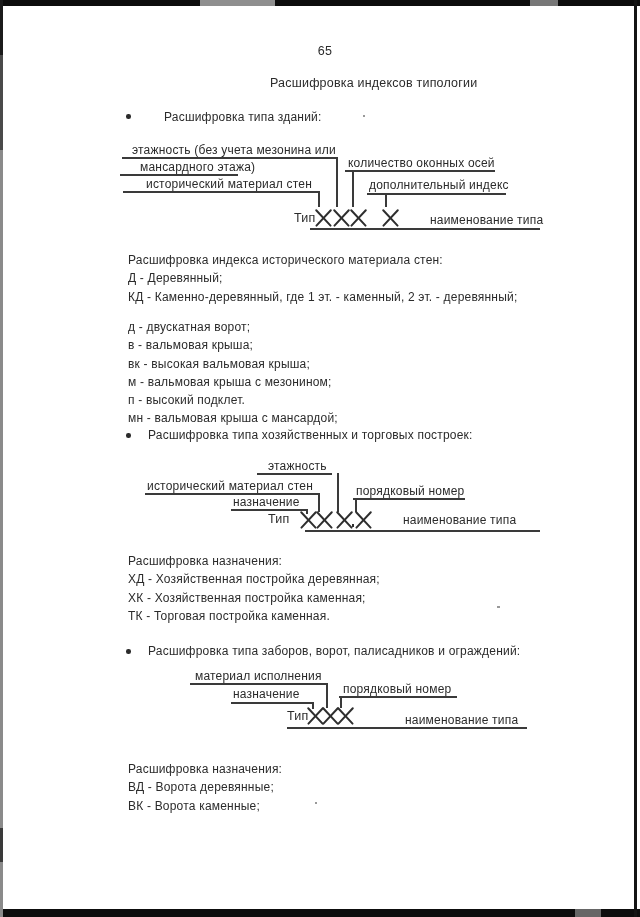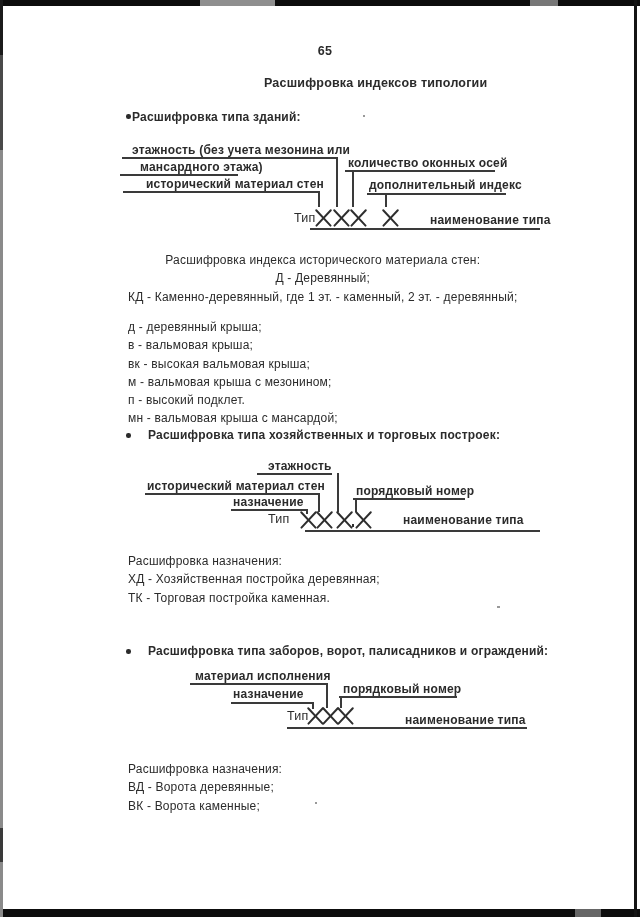--- a/index.html
+++ b/index.html
@@ -2,21 +2,21 @@
 <html><head>
 <meta charset="utf-8">
 <style>
   html,body { margin:0; padding:0; background:#e8e8e8; }
   .page {
     position:relative; width:640px; height:917px; margin:0 auto;
     background:#ffffff; overflow:hidden;
     font-family:"Liberation Sans","DejaVu Sans",sans-serif;
     color:#2b2b2b; letter-spacing:0.2px;
   }
-  .t { position:absolute; font-size:12px; white-space:nowrap; line-height:14px;font-weight:bold; }
+  .t { position:absolute; font-size:12px; white-space:nowrap; line-height:14px; }
   .t-title { font-size:12.5px; }
   .block { position:absolute; font-size:12px; line-height:18.3px; white-space:nowrap; }
   .hr { position:absolute; height:1.5px; background:#3a3a3a; }
   .vr { position:absolute; width:1.5px; background:#3a3a3a; }
   .bullet-dot { position:absolute; width:4.5px; height:4.5px; border-radius:50%; background:#2b2b2b; }
   .xmark { position:absolute; width:16px; height:17px; }
   .xmark::before, .xmark::after {
     content:""; position:absolute; left:-3.5px; top:50%; width:23px; height:1.7px;
     background:#2e2e2e; border-radius:1px;
   }
@@ -50,24 +50,24 @@
   <div class="edge-right"></div>
   <div class="edge-left"></div>
   <div class="edge-left-dark"></div>
   <div class="edge-left-mid"></div>
   <div class="edge-left-blob"></div>
   <div class="speck" style="left:363px;top:115px;width:2px;height:2px;"></div>
   <div class="speck" style="left:497px;top:606px;width:3px;height:1.5px;"></div>
   <div class="speck" style="left:315px;top:802px;width:2px;height:1.5px;"></div>
 
   <div class="t t-title" style="left:312px;top:44px;width:26px;text-align:center;">65</div>
-  <div class="t t-title" style="left:264px;top:76px;">Расшифровка индексов типологии</div>
+  <div class="t t-title" style="left:270px;top:76px;">Расшифровка индексов типологии</div>
 
   <div class="bullet-dot" style="left:126px;top:114px;"></div>
-  <div class="t" style="left:132px;top:110px;text-align:center;">Расшифровка типа зданий:</div>
+  <div class="t" style="left:164px;top:110px;text-align:center;">Расшифровка типа зданий:</div>
 
   <div>
     <div class="t" style="left:132px;top:143px;">этажность (без учета мезонина или</div>
     <div class="hr" style="left:122px;top:157px;width:215px;"></div>
     <div class="t" style="left:140px;top:160px;">мансардного этажа)</div>
     <div class="hr" style="left:120px;top:174px;width:118px;"></div>
 
     <div class="t" style="left:348px;top:156px;">количество оконных осей</div>
     <div class="hr" style="left:345px;top:170px;width:150px;"></div>
 
@@ -84,28 +84,28 @@
 
     <div class="typ" style="left:294px;top:211px;">Тип</div>
     <div class="xmark" style="left:315px;top:208px;"></div>
     <div class="xmark" style="left:333px;top:208px;"></div>
     <div class="xmark" style="left:350px;top:208px;"></div>
     <div class="xmark" style="left:382px;top:208px;"></div>
     <div class="t" style="left:430px;top:213px;">наименование типа</div>
     <div class="hr" style="left:310px;top:228px;width:230px;"></div>
   </div>
 
-  <div class="block" style="left:128px;top:251px;text-align:center;">
+  <div class="block" style="left:128px;top:251px;">
     <div>Расшифровка индекса исторического материала стен:</div>
     <div>Д - Деревянный;</div>
     <div>КД - Каменно-деревянный, где 1 эт. - каменный, 2 эт. - деревянный;</div>
   </div>
 
   <div class="block" style="left:128px;top:318px;">
-    <div>д - деревянный крыша;</div>
+    <div>д - двускатная ворот;</div>
     <div>в - вальмовая крыша;</div>
     <div>вк - высокая вальмовая крыша;</div>
     <div>м - вальмовая крыша с мезонином;</div>
     <div>п - высокий подклет.</div>
     <div>мн - вальмовая крыша с мансардой;</div>
   </div>
 
   <div class="bullet-dot" style="left:126px;top:433px;"></div>
   <div class="t" style="left:148px;top:428px;">Расшифровка типа хозяйственных и торговых построек:</div>
 
@@ -133,20 +133,21 @@
     <div class="xmark" style="left:336px;top:510px;"></div>
     <div class="dot" style="left:351.5px;top:524px;"></div>
     <div class="xmark" style="left:355px;top:510px;"></div>
     <div class="t" style="left:403px;top:513px;">наименование типа</div>
     <div class="hr" style="left:305px;top:530px;width:235px;"></div>
   </div>
 
   <div class="block" style="left:128px;top:552px;">
     <div>Расшифровка назначения:</div>
     <div>ХД - Хозяйственная постройка деревянная;</div>
+    <div>ХК - Хозяйственная постройка каменная;</div>
     <div>ТК - Торговая постройка каменная.</div>
   </div>
 
   <div class="bullet-dot" style="left:126px;top:649px;"></div>
   <div class="t" style="left:148px;top:644px;">Расшифровка типа заборов, ворот, палисадников и ограждений:</div>
 
   <div>
     <div class="t" style="left:195px;top:669px;">материал исполнения</div>
     <div class="hr" style="left:190px;top:683px;width:137px;"></div>
 

